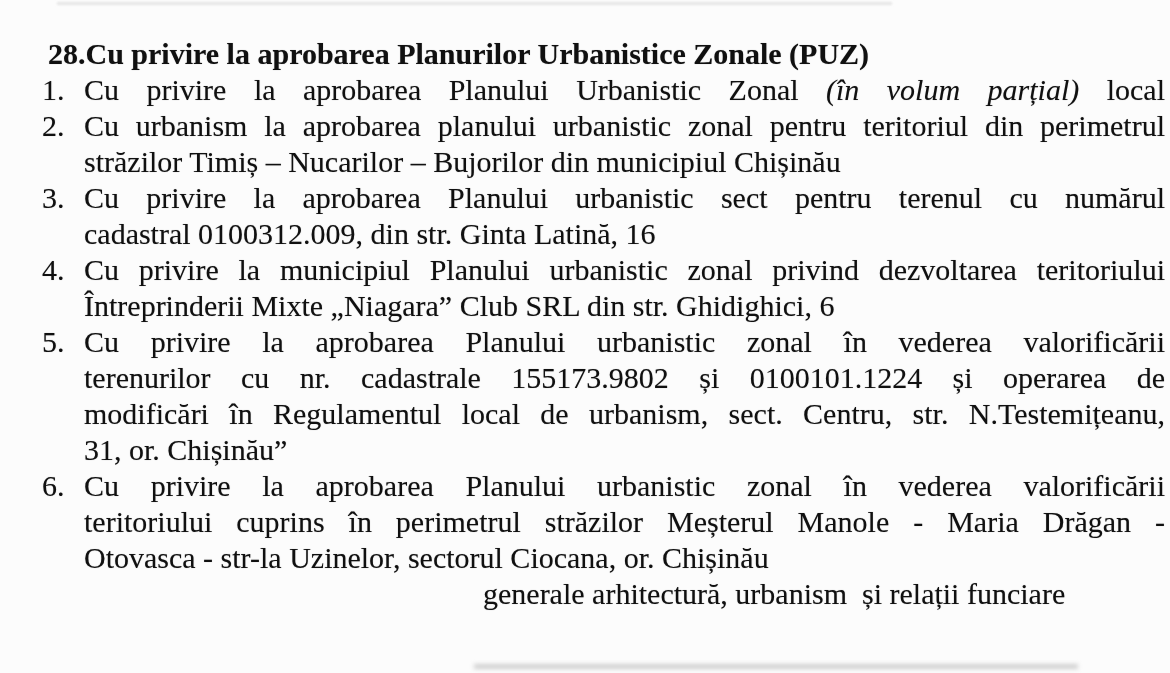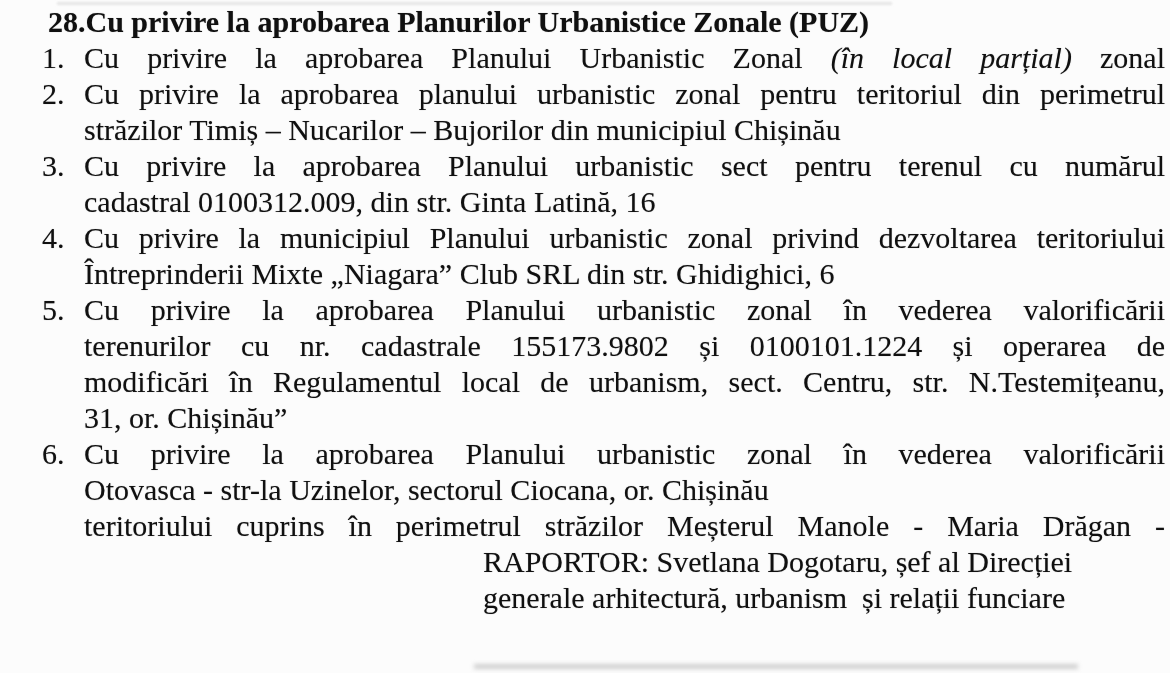--- a/index.html
+++ b/index.html
@@ -7,21 +7,21 @@
     width: 1170px;
     height: 673px;
     background: var(--paper, #fcfcfc);
     overflow: hidden;
   }
   .page {
     position: relative;
     width: 1170px;
     height: 673px;
     box-sizing: border-box;
-    padding-top: 4px;
+    padding-top: 36px;
     font-family: "Liberation Serif", serif;
     font-size: 30px;
     line-height: 36px;
     color: var(--ink, #101010);
     text-shadow: 0 0 1px rgba(0,0,0,0.35); 
   }
   .heading {
     font-weight: bold;
     margin-left: 48px;
     white-space: nowrap;
@@ -60,25 +60,25 @@
 <body>
 
 <div class="page">
   <div class="artifact artifact-top"></div>
 
   <div class="heading">28.Cu privire la aprobarea Planurilor Urbanistice Zonale (PUZ)</div>
 
   <ol class="list" id="agenda-list">
       <li class="item">
         <span class="num">1.</span>
-        <div class="line just"><span class="">Cu privire la aprobarea Planului Urbanistic Zonal </span><span class="it">(în local parțial)</span><span class=""> zonal</span></div>
+        <div class="line just"><span class="">Cu privire la aprobarea Planului Urbanistic Zonal </span><span class="it">(în volum parțial)</span><span class=""> local</span></div>
       </li>
       <li class="item">
         <span class="num">2.</span>
-        <div class="line just"><span class="">Cu privire la aprobarea planului urbanistic zonal pentru teritoriul din perimetrul</span></div>
+        <div class="line just"><span class="">Cu urbanism la aprobarea planului urbanistic zonal pentru teritoriul din perimetrul</span></div>
         <div class="line"><span class="">străzilor Timiș – Nucarilor – Bujorilor din municipiul Chișinău</span></div>
       </li>
       <li class="item">
         <span class="num">3.</span>
         <div class="line just"><span class="">Cu privire la aprobarea Planului urbanistic sect pentru terenul cu numărul</span></div>
         <div class="line"><span class="">cadastral 0100312.009, din str. Ginta Latină, 16</span></div>
       </li>
       <li class="item">
         <span class="num">4.</span>
         <div class="line just"><span class="">Cu privire la municipiul Planului urbanistic zonal privind dezvoltarea teritoriului</span></div>
@@ -87,24 +87,23 @@
       <li class="item">
         <span class="num">5.</span>
         <div class="line just"><span class="">Cu privire la aprobarea Planului urbanistic zonal în vederea valorificării</span></div>
         <div class="line just"><span class="">terenurilor cu nr. cadastrale 155173.9802 și 0100101.1224 și operarea de</span></div>
         <div class="line just"><span class="">modificări în Regulamentul local de urbanism, sect. Centru, str. N.Testemițeanu,</span></div>
         <div class="line"><span class="">31, or. Chișinău”</span></div>
       </li>
       <li class="item">
         <span class="num">6.</span>
         <div class="line just"><span class="">Cu privire la aprobarea Planului urbanistic zonal în vederea valorificării</span></div>
+        <div class="line just"><span class="">teritoriului cuprins în perimetrul străzilor Meșterul Manole - Maria Drăgan -</span></div>
         <div class="line"><span class="">Otovasca - str-la Uzinelor, sectorul Ciocana, or. Chișinău</span></div>
-        <div class="line just"><span class="">teritoriului cuprins în perimetrul străzilor Meșterul Manole - Maria Drăgan -</span></div>
       </li>
     </ol>
 
   <div class="raportor" id="raportor-block">
-      <div class="rline">RAPORTOR: Svetlana Dogotaru, șef al Direcției</div>
       <div class="rline">generale arhitectură, urbanism  și relații funciare</div>
     </div>
 
   <div class="artifact artifact-bottom"></div>
 </div>
 
 </body></html>

